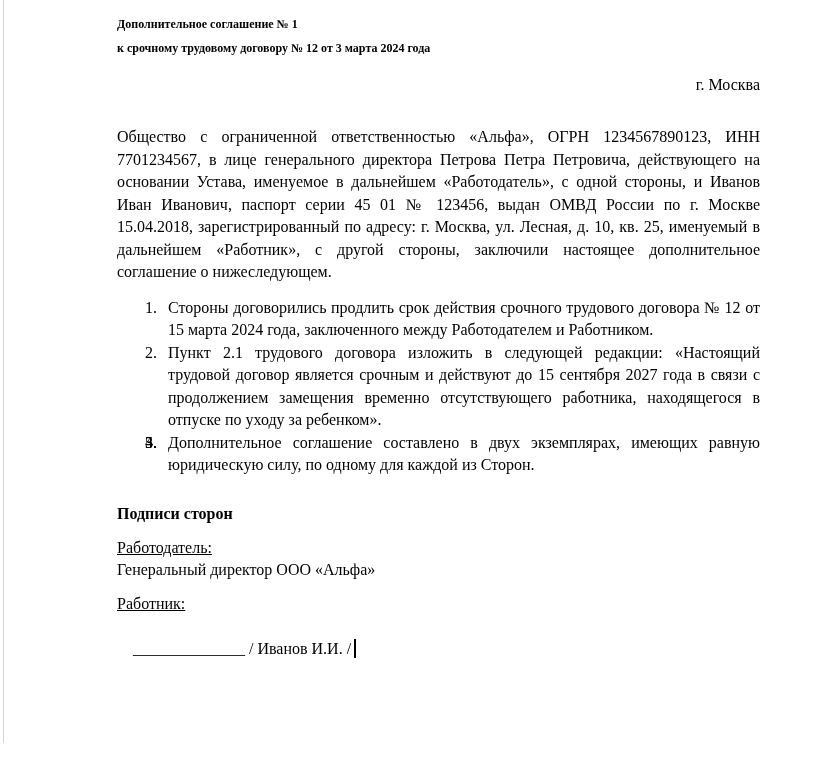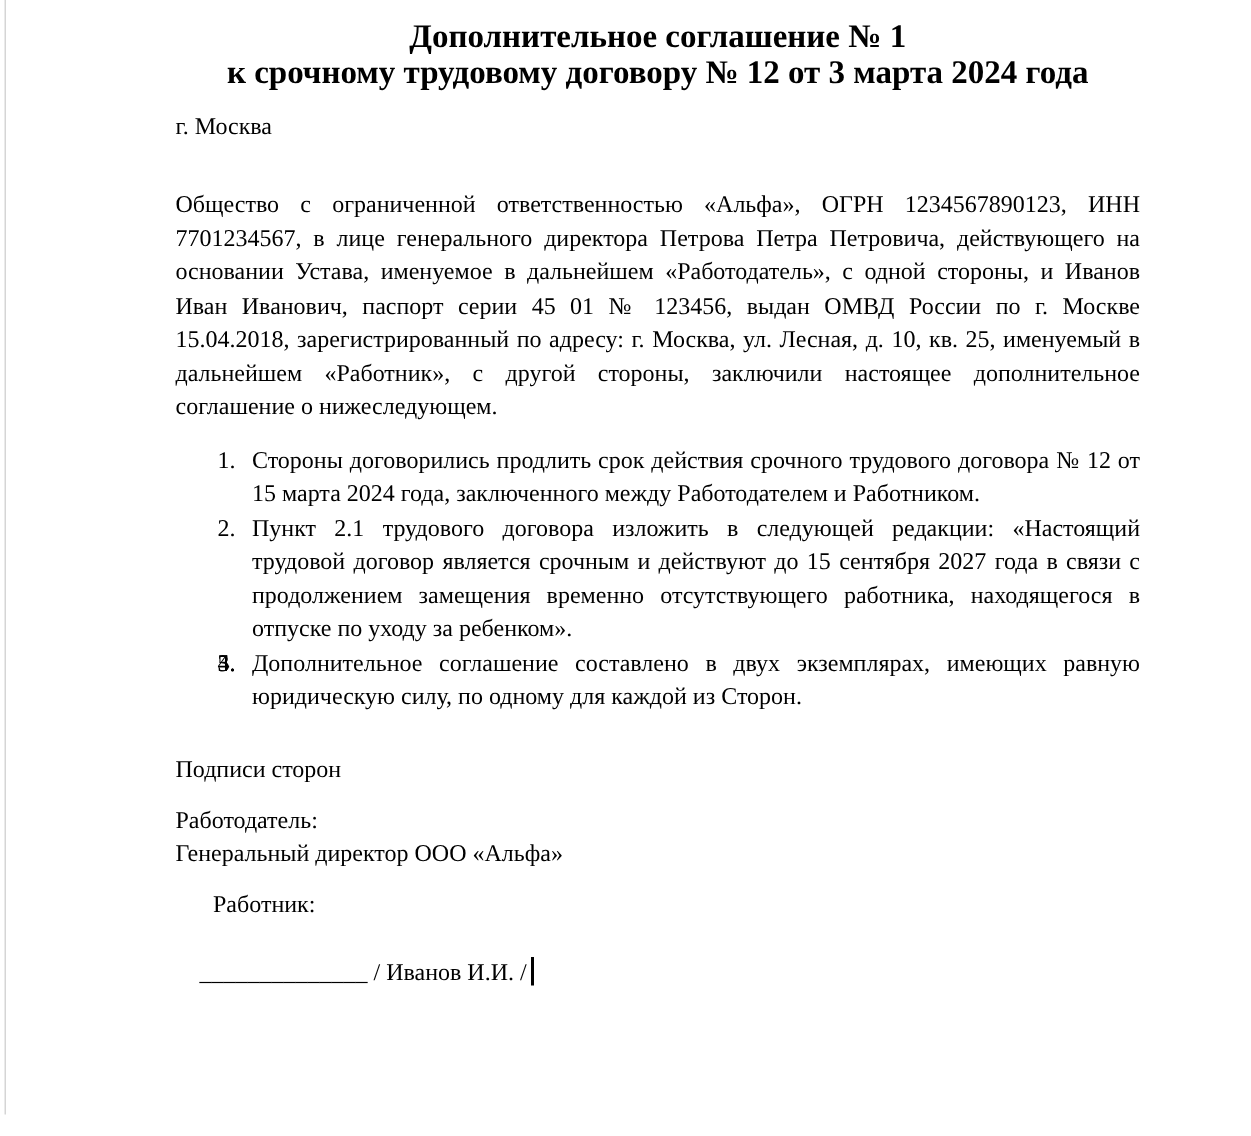--- a/index.html
+++ b/index.html
@@ -25,28 +25,28 @@
   }
   .page {
     position: relative;
     box-sizing: border-box;
     width: 834px;
     height: 757px;
     padding: 12px 74px 0 117px;
     font-size: 16px;
   }
   .doc-title {
-    text-align: center;
+    text-align: left;
     font-weight: bold;
-    font-size: 22px;
+    font-size: 12px;
     line-height: 24px;
   }
   .place-date {
     display: flex;
-    justify-content: flex-start;
+    justify-content: flex-end;
     margin-top: 14px;
     line-height: 22px;
   }
   .preamble {
     margin-top: 30px;
     text-align: justify;
     line-height: 22.5px;
   }
   .clauses {
     margin-top: 13px;
@@ -57,34 +57,34 @@
     text-align: justify;
     line-height: 22.5px;
   }
   .clause .num {
     position: absolute;
     left: 28px;
     top: 0;
   }
   .sign-heading {
     margin-top: 26px;
-    font-weight: normal;
+    font-weight: bold;
     line-height: 22px;
   }
   .sig-label {
     margin-top: 12px;
     line-height: 22.5px;
+    text-decoration: underline;
   }
   .sig-row {
     line-height: 22.5px;
     white-space: pre;
   }
   .employee-label {
     margin-top: 11px;
-    margin-left: 25px;
   }
   .caret {
     display: inline-block;
     width: 2px;
     height: 19px;
     background: #000;
     vertical-align: -4px;
     margin-left: 3px;
   }
 </style>

